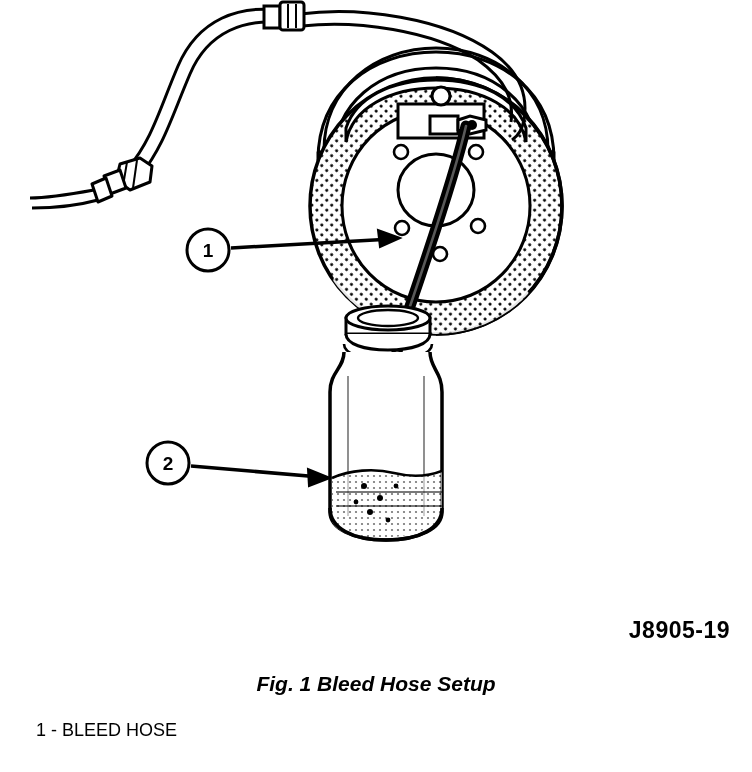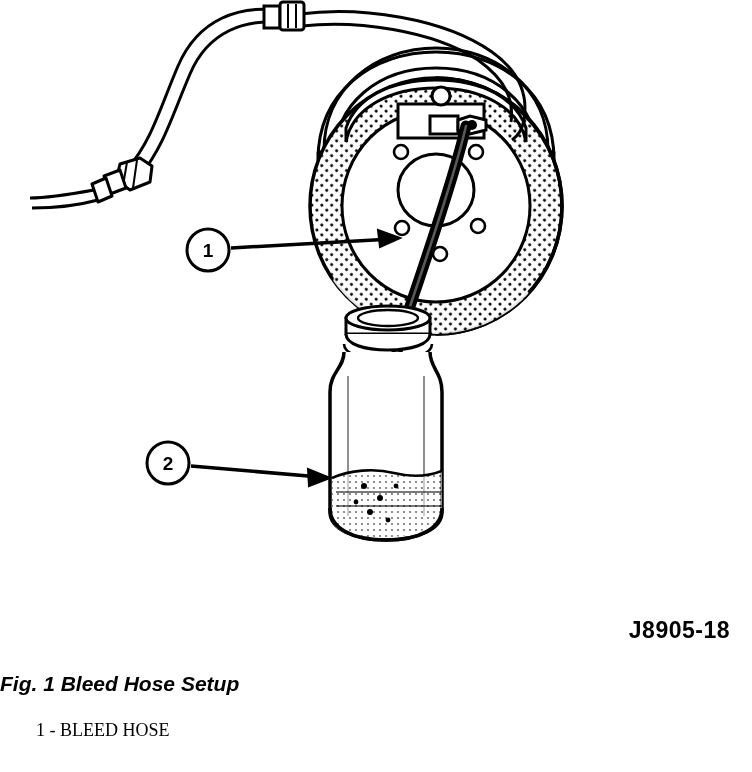--- a/index.html
+++ b/index.html
@@ -41,33 +41,33 @@
     font-size: 23px;
     font-weight: bold;
     letter-spacing: 0.5px;
     font-family: "Liberation Sans", sans-serif;
   }
   #figure-caption {
     position: absolute;
     left: 0;
     right: 0;
     top: 672px;
-    text-align: left;
+    text-align: center;
     font-size: 21px;
     font-weight: bold;
     font-style: italic;
     font-family: "Liberation Sans", sans-serif;
   }
   #legend {
     position: absolute;
     left: 36px;
     top: 718px;
     font-size: 18px;
     line-height: 25px;
-    font-family: Liberation Serif, serif;
+    font-family: Liberation Sans, sans-serif;
   }
   .legend-item {
     white-space: nowrap;
   }
 </style>
 </head>
 <body>
 
 <div id="page">
 
@@ -196,21 +196,21 @@
     </g>
 
     <g>
       <circle cx="168" cy="463" r="21" fill="#ffffff" stroke="#000000" stroke-width="3"></circle>
       <text class="fig-number-text" x="168" y="470" text-anchor="middle">2</text>
       <path d="M191,466 L320,477" fill="none" stroke="#000000" stroke-width="3.5"></path>
       <path d="M330,478 L308,469 L309,486 Z" fill="#000000" stroke="#000000" stroke-width="2"></path>
     </g>
   </svg>
 
-  <div id="drawing-number">J8905-18</div>
+  <div id="drawing-number">J8905-19</div>
 
   <div id="figure-caption">Fig. 1 Bleed Hose Setup</div>
 
   <div id="legend">
     <div class="legend-item">1 - BLEED HOSE</div>
   </div>
 
 </div>
 
 </body></html>

